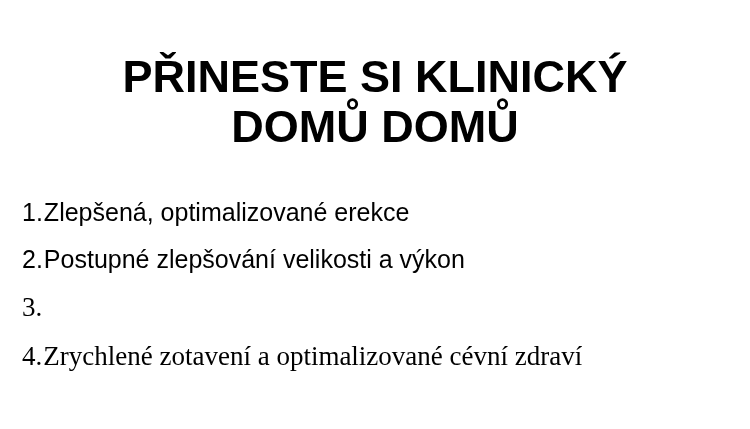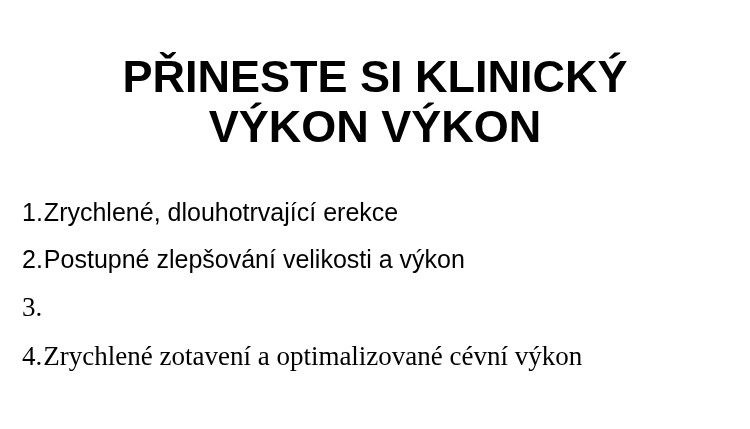--- a/index.html
+++ b/index.html
@@ -63,34 +63,34 @@
     font-size: 27px;
   }
 </style>
 </head>
 <body>
 
 <div class="slide">
 
   <h1 class="headline">
     <span class="headline-line">PŘINESTE SI KLINICKÝ</span>
-    <span class="headline-line">VÝKON VÝKON</span>
+    <span class="headline-line">DOMŮ DOMŮ</span>
   </h1>
 
   <ol class="list">
     <li class="list-item">
       <span class="item-number">1.</span>
-      <span class="item-text">Zrychlené, dlouhotrvající erekce</span>
+      <span class="item-text">Zlepšená, optimalizované erekce</span>
     </li>
     <li class="list-item">
       <span class="item-number">2.</span>
       <span class="item-text">Postupné zlepšování velikosti a výkon</span>
     </li>
     <li class="list-item serif">
       <span class="item-number">3.</span>
     </li>
     <li class="list-item serif">
       <span class="item-number">4.</span>
-      <span class="item-text">Zrychlené zotavení a optimalizované cévní výkon</span>
+      <span class="item-text">Zrychlené zotavení a optimalizované cévní zdraví</span>
     </li>
   </ol>
 
 </div>
 
 </body></html>

